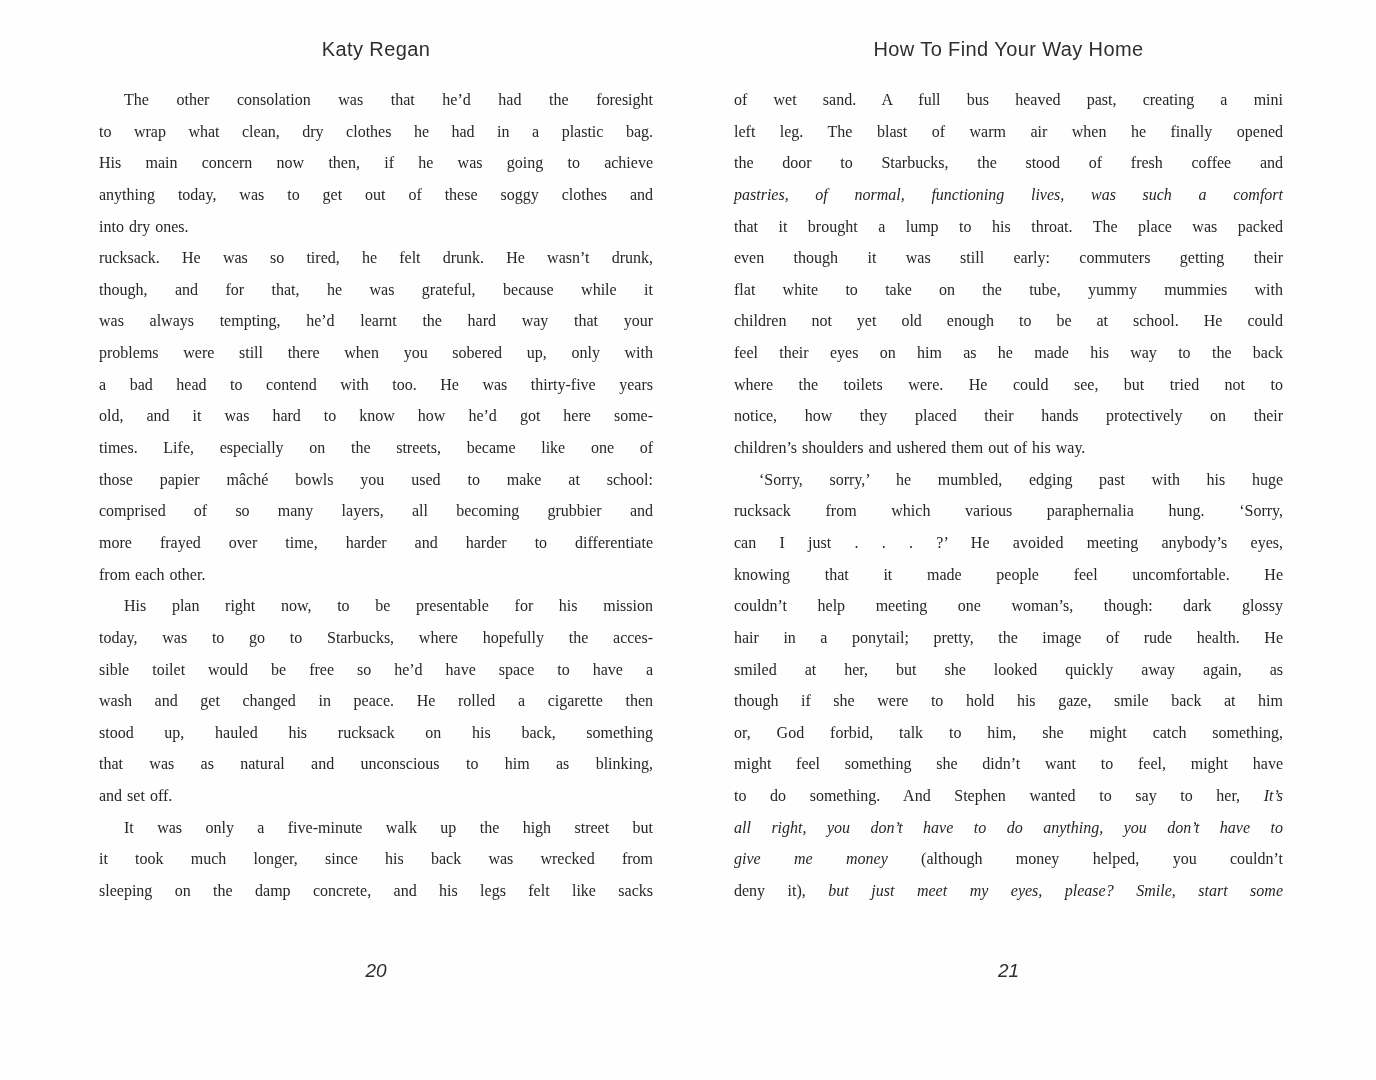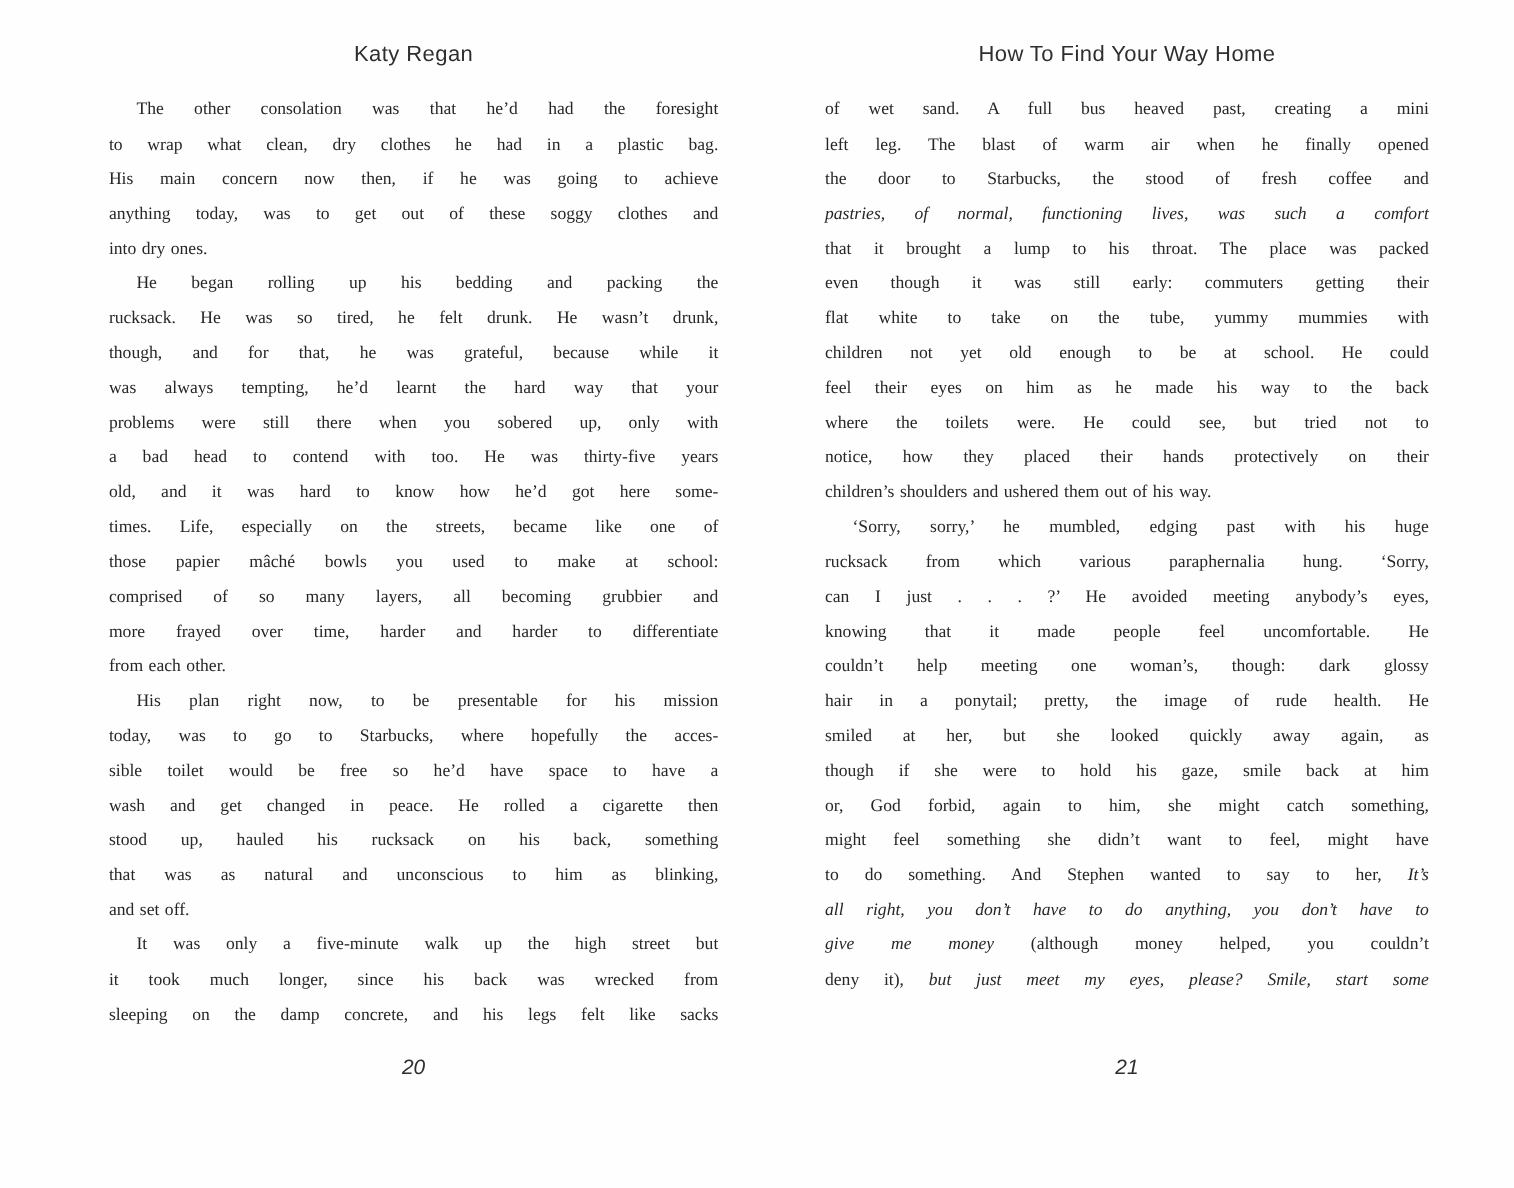--- a/index.html
+++ b/index.html
@@ -19,21 +19,21 @@
     position: absolute;
     inset: 0;
     background: #fefefe;
   }
   .page {
     position: absolute;
     top: 0;
     height: 1080px;
   }
   .page-left  { left: 99px;  width: 554px; }
-  .page-right { left: 750px; width: 549px; }
+  .page-right { left: 734px; width: 549px; }
 
   .running-header {
     position: absolute;
     top: 38px;
     left: 0;
     width: 100%;
     text-align: center;
     font-family: "Liberation Sans", "DejaVu Sans", sans-serif;
     font-size: 20px;
     font-weight: 500;
@@ -88,21 +88,20 @@
 <div class="spread">
 
   <section class="page page-left">
     <div class="running-header">Katy Regan</div>
     <div class="text-block">
         <div class="line indent" style="white-space: normal;"><span>The other consolation was that he’d had the foresight</span></div>
         <div class="line" style="white-space: normal;"><span>to wrap what clean, dry clothes he had in a plastic bag.</span></div>
         <div class="line" style="white-space: normal;"><span>His main concern now then, if he was going to achieve</span></div>
         <div class="line" style="white-space: normal;"><span>anything today, was to get out of these soggy clothes and</span></div>
         <div class="line para-end" style="white-space: normal;"><span>into dry ones.</span></div>
-        <div class="line indent" style="white-space: normal;"><span>He began rolling up his bedding and packing the</span></div>
         <div class="line" style="white-space: normal;"><span>rucksack. He was so tired, he felt drunk. He wasn’t drunk,</span></div>
         <div class="line" style="white-space: normal;"><span>though, and for that, he was grateful, because while it</span></div>
         <div class="line" style="white-space: normal;"><span>was always tempting, he’d learnt the hard way that your</span></div>
         <div class="line" style="white-space: normal;"><span>problems were still there when you sobered up, only with</span></div>
         <div class="line" style="white-space: normal;"><span>a bad head to contend with too. He was thirty-five years</span></div>
         <div class="line" style="white-space: normal;"><span>old, and it was hard to know how he’d got here some-</span></div>
         <div class="line" style="white-space: normal;"><span>times. Life, especially on the streets, became like one of</span></div>
         <div class="line" style="white-space: normal;"><span>those papier mâché bowls you used to make at school:</span></div>
         <div class="line" style="white-space: normal;"><span>comprised of so many layers, all becoming grubbier and</span></div>
         <div class="line" style="white-space: normal;"><span>more frayed over time, harder and harder to differentiate</span></div>
@@ -137,21 +136,21 @@
         <div class="line" style="white-space: normal;"><span>notice, how they placed their hands protectively on their</span></div>
         <div class="line para-end" style="white-space: normal;"><span>children’s shoulders and ushered them out of his way.</span></div>
         <div class="line indent" style="white-space: normal;"><span>‘Sorry, sorry,’ he mumbled, edging past with his huge</span></div>
         <div class="line" style="white-space: normal;"><span>rucksack from which various paraphernalia hung. ‘Sorry,</span></div>
         <div class="line" style="white-space: normal;"><span>can I just . . . ?’ He avoided meeting anybody’s eyes,</span></div>
         <div class="line" style="white-space: normal;"><span>knowing that it made people feel uncomfortable. He</span></div>
         <div class="line" style="white-space: normal;"><span>couldn’t help meeting one woman’s, though: dark glossy</span></div>
         <div class="line" style="white-space: normal;"><span>hair in a ponytail; pretty, the image of rude health. He</span></div>
         <div class="line" style="white-space: normal;"><span>smiled at her, but she looked quickly away again, as</span></div>
         <div class="line" style="white-space: normal;"><span>though if she were to hold his gaze, smile back at him</span></div>
-        <div class="line" style="white-space: normal;"><span>or, God forbid, again to him, she might catch something,</span></div>
+        <div class="line" style="white-space: normal;"><span>or, God forbid, talk to him, she might catch something,</span></div>
         <div class="line" style="white-space: normal;"><span>might feel something she didn’t want to feel, might have</span></div>
         <div class="line" style="white-space: normal;"><span>to do something. And Stephen wanted to say to her, </span><span class="it">It’s</span></div>
         <div class="line" style="white-space: normal;"><span class="it">all right, you don’t have to do anything, you don’t have to</span></div>
         <div class="line" style="white-space: normal;"><span class="it">give me money</span><span> (although money helped, you couldn’t</span></div>
         <div class="line" style="white-space: normal;"><span>deny it), </span><span class="it">but just meet my eyes, please? Smile, start some</span></div>
       </div>
     <div class="page-number">21</div>
   </section>
 
 </div>

